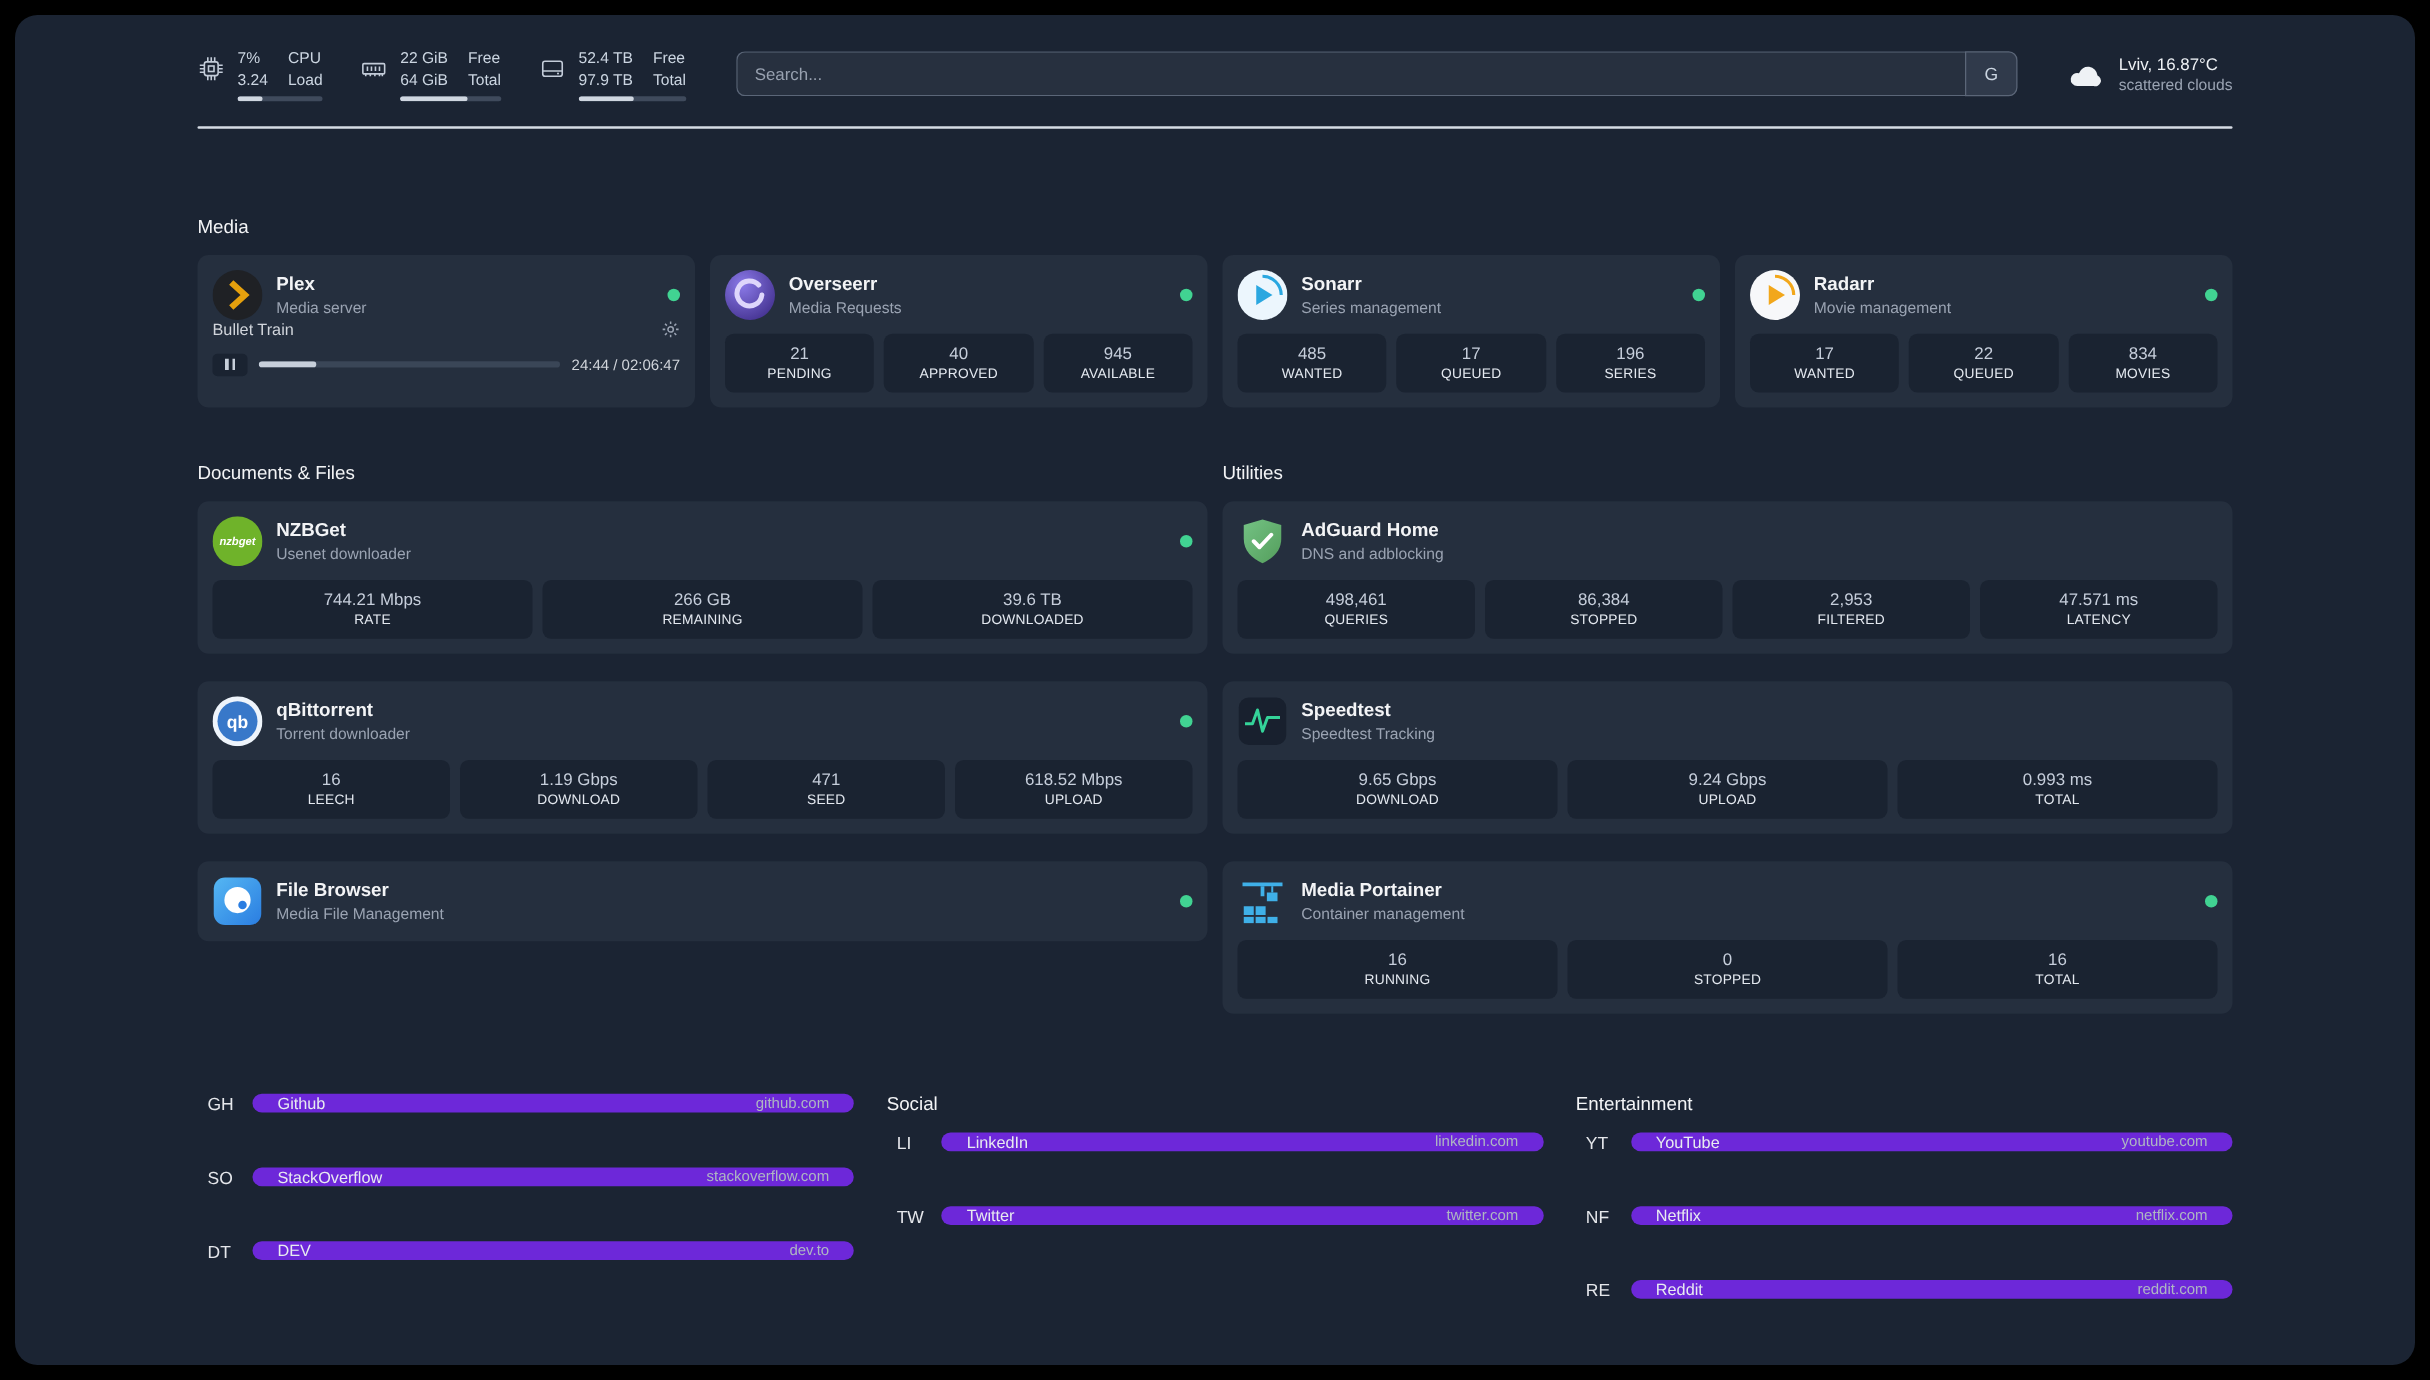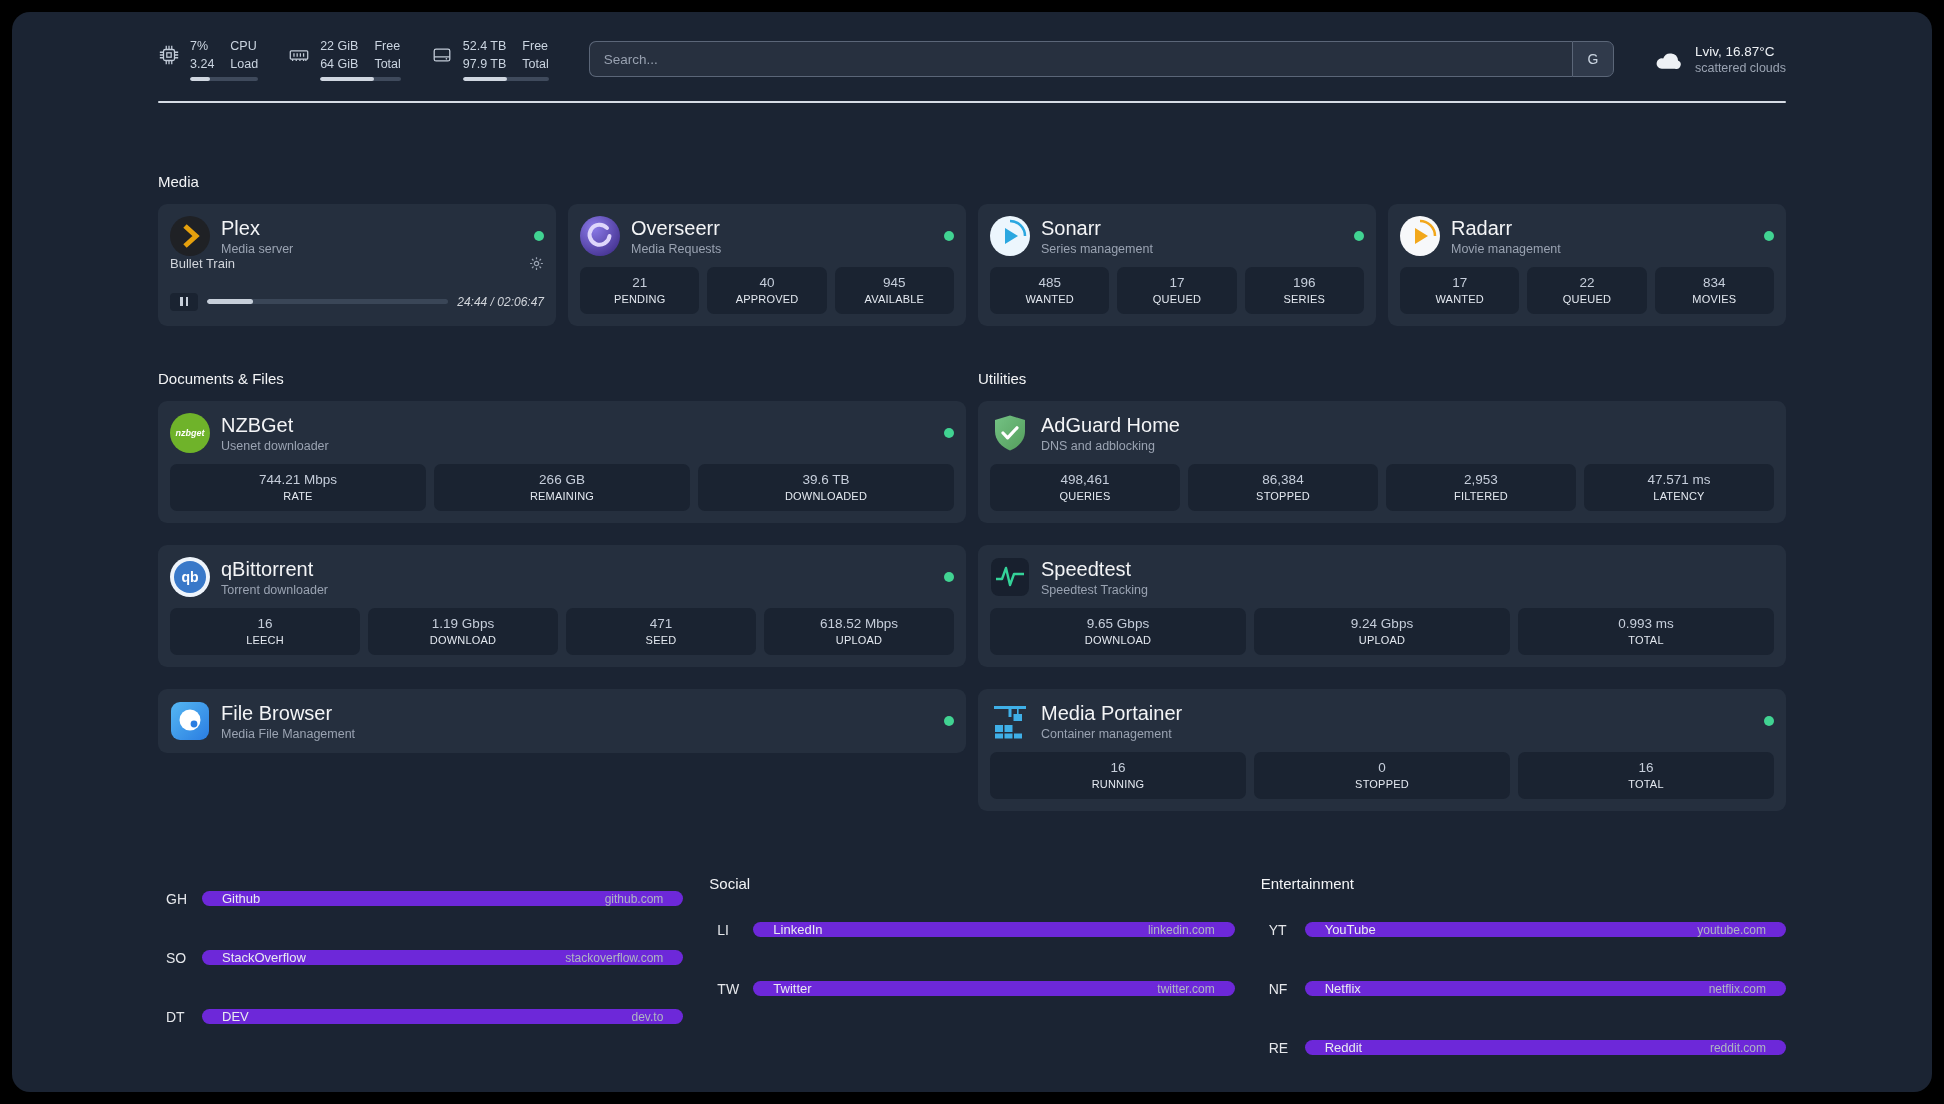--- a/index.html
+++ b/index.html
@@ -38,49 +38,49 @@
 
   
   .section-title { font-size:15px; font-weight:400; color:#f3f4f6; margin-bottom:14px; }
   .media-section { margin-top:70px; }
   .media-grid { display:grid; grid-template-columns:repeat(4,1fr); gap:12px; }
 
   .card { background:#252f3e; border-radius:9px; padding:12px; }
   .card-header { display:flex; align-items:center; gap:11px; }
   .icon { width:40px; height:40px; flex:0 0 auto; }
   .icon svg { width:40px; height:40px; display:block; }
-  .svc-name { font-size:20px; font-weight:400; color:#f3f4f6; line-height:1.25; }
+  .svc-name { font-size:15px; font-weight:700; color:#f3f4f6; line-height:1.25; }
   .svc-desc { font-size:12.5px; color:#9aa3b2; margin-top:1px; }
   .dot { margin-left:auto; width:10px; height:10px; border-radius:50%; background:#41d392; flex:0 0 auto; }
 
   .stats { display:flex; gap:8px; margin-top:11px; }
   .stat { flex:1; background:#1a2331; border-radius:7px; padding:8px 4px 9px; text-align:center; }
   .stat-value { font-size:13.5px; color:#c6cedb; }
   .stat-label { font-size:11px; font-weight:400; color:#e4e9f0; margin-top:3px; letter-spacing:.2px; }
 
   
   .np-row1 { display:flex; align-items:center; }
   .np-title { font-size:13px; color:#d1d5db; }
   .gear { margin-left:auto; width:15px; height:15px; cursor:pointer; }
   .gear svg { width:15px; height:15px; display:block; }
-  .np-row2 { display:flex; align-items:center; gap:9px; margin-top:22px;font-style:italic; }
+  .np-row2 { display:flex; align-items:center; gap:9px; margin-top:12px; }
   .pause-btn { width:28px; height:18px; background:#1a2331; border-radius:4px;
                display:flex; align-items:center; justify-content:center; gap:3px; cursor:pointer; }
   .pause-btn i { display:block; width:2.5px; height:9px; background:#c7cfda; }
   .np-progress { flex:1; height:5px; background:#3a4657; border-radius:3px; overflow:hidden; }
   .np-progress-fill { height:100%; background:#c7cfda; border-radius:3px; }
   .np-time { font-size:12px; color:#d1d5db; white-space:nowrap; }
 
   .columns { display:grid; grid-template-columns:1fr 1fr; gap:12px; margin-top:44px; align-items:start; }
   .col .card { margin-bottom:22px; }
   .col .card:last-child { margin-bottom:0; }
 
   
   .bookmarks { display:grid; grid-template-columns:1fr 1fr 1fr; gap:26px; margin-top:64px; padding-bottom:44px; }
-  .bm-row { display:flex; align-items:center; height:48px; margin-bottom:11px; cursor:pointer; }
+  .bm-row { display:flex; align-items:flex-start; height:48px; margin-bottom:11px; cursor:pointer; }
   .bm-abbr { width:44px; display:flex; align-items:center; padding-left:8px;
              color:#e5e7eb; font-size:14px; border-radius:7px; }
   .bm-pill { flex:1; background:#6d28d9; border-radius:15px; display:flex; align-items:center;
              justify-content:space-between; padding:0 20px; }
   .bm-name { font-size:13px; color:#e8ebf0; }
   .bm-url { font-size:12px; color:#aeb6c2; }
 </style>
 </head>
 <body>
 

